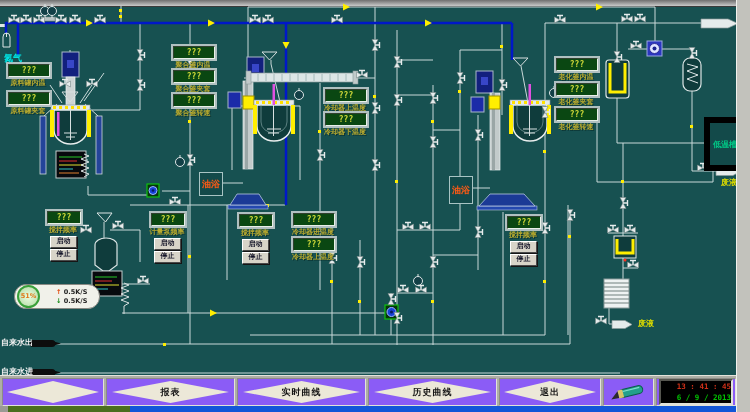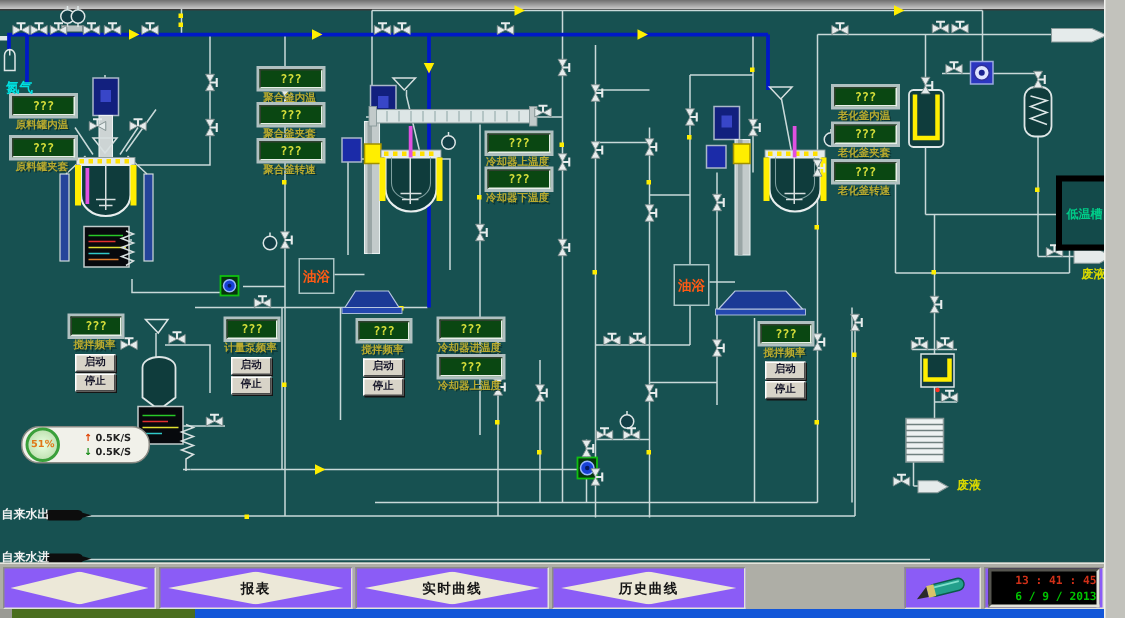--- a/index.html
+++ b/index.html
@@ -17,21 +17,21 @@
   .ledlab{position:absolute;transform:translateX(-50%);color:#b9aa2e;
           font:bold 7px "DejaVu Sans",sans-serif;white-space:nowrap;
           text-shadow:1px 1px 0 #0b3434}
   .btn{position:absolute;width:25px;height:10px;background:#d8d4c8;
        border:1px solid;border-color:#ffffff #4a4a4a #4a4a4a #ffffff;
        box-shadow:1px 1px 0 #151515;color:#141428;cursor:pointer;
        font:bold 7px "DejaVu Sans",sans-serif;text-align:center;line-height:9px}
   .stream{position:absolute;font-weight:bold;white-space:nowrap}
   .obox{position:absolute;border:1px solid #a8c4c4;background:#134a4a;color:#ff5a14;
         font:bold 9px "DejaVu Sans",sans-serif;display:flex;align-items:center;justify-content:center}
-  .ltbox{position:absolute;border:4px solid #000000;background:#134a4a;color:#00cc88;
+  .ltbox{position:absolute;border:6px solid #000000;background:#134a4a;color:#00cc88;
          font:bold 8px "DejaVu Sans",sans-serif;display:flex;align-items:center;justify-content:center}
   .gauge-pill{position:absolute;left:14px;top:284px;width:86px;height:25px;background:#f1f1ea;
               border:1px solid #8a8a84;border-radius:12px;display:flex;align-items:center;padding-left:2px;box-sizing:border-box}
   .gauge-circ{width:19px;height:19px;border-radius:50%;border:2px solid #3aa03a;
               background:radial-gradient(#eaffe2,#b2d8a2);color:#e07818;
               font:bold 6.5px "DejaVu Sans",sans-serif;text-align:center;line-height:18px;flex:none}
   .gauge-rows{font:bold 6.5px "DejaVu Sans",sans-serif;color:#222;line-height:9px;margin-left:16px}
   .up{color:#e04000}.dn{color:#108810}
   .navbar{position:absolute;left:0;top:375px;width:736px;height:31px;background:#aeaea6;
           border-top:1px solid #e4e4dc;border-bottom:1px solid #55554f}
@@ -399,20 +399,23 @@
     </div>
     <div class="ncell" style="left:106px;width:127px">
       <div class="diamond">报表</div>
     </div>
     <div class="ncell" style="left:237px;width:127px">
       <div class="diamond">实时曲线</div>
     </div>
     <div class="ncell" style="left:368px;width:127px">
       <div class="diamond">历史曲线</div>
     </div>
+    <div class="ncell" style="left:499px;width:100px">
+      <div class="diamond">退出</div>
+    </div>
     <div class="ncell" style="left:603px;width:49px">
       <svg width="44" height="24">
         <g transform="rotate(-14 22 12)">
           <rect x="12" y="8" width="24" height="8" rx="4" fill="#23a08c" stroke="#0b5a4c"></rect>
           <rect x="11" y="8" width="5" height="8" fill="#d8c468"></rect>
           <path d="M3,15 L11,8.5 L11,15.5 Z" fill="#2a2a2a"></path>
           <path d="M16,10 h17" stroke="#7fe0cc" stroke-width="1.2"></path>
         </g>
       </svg>
     </div>

